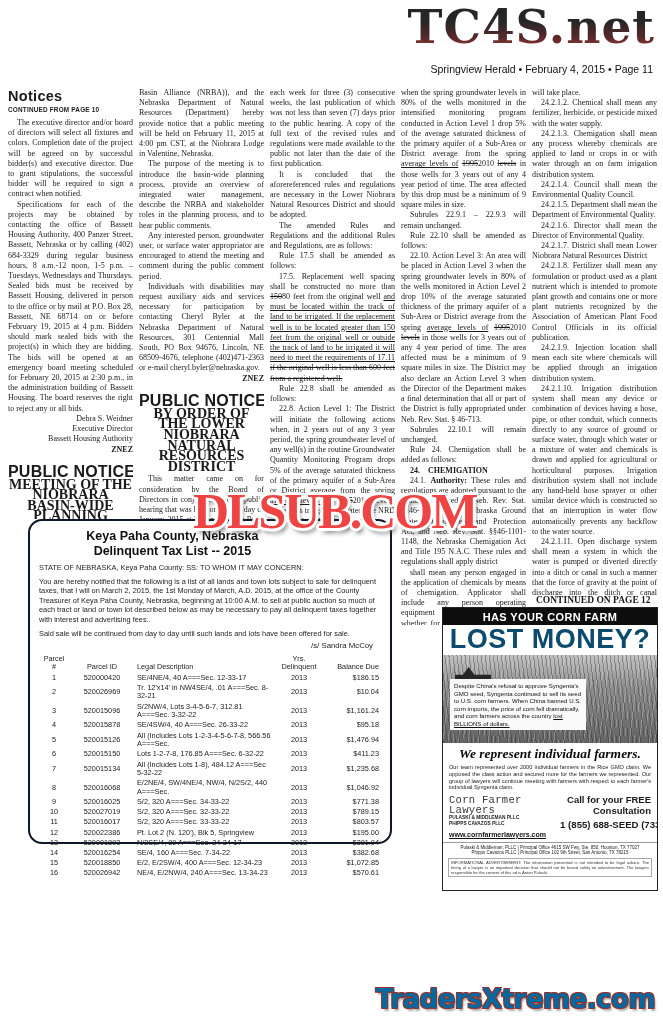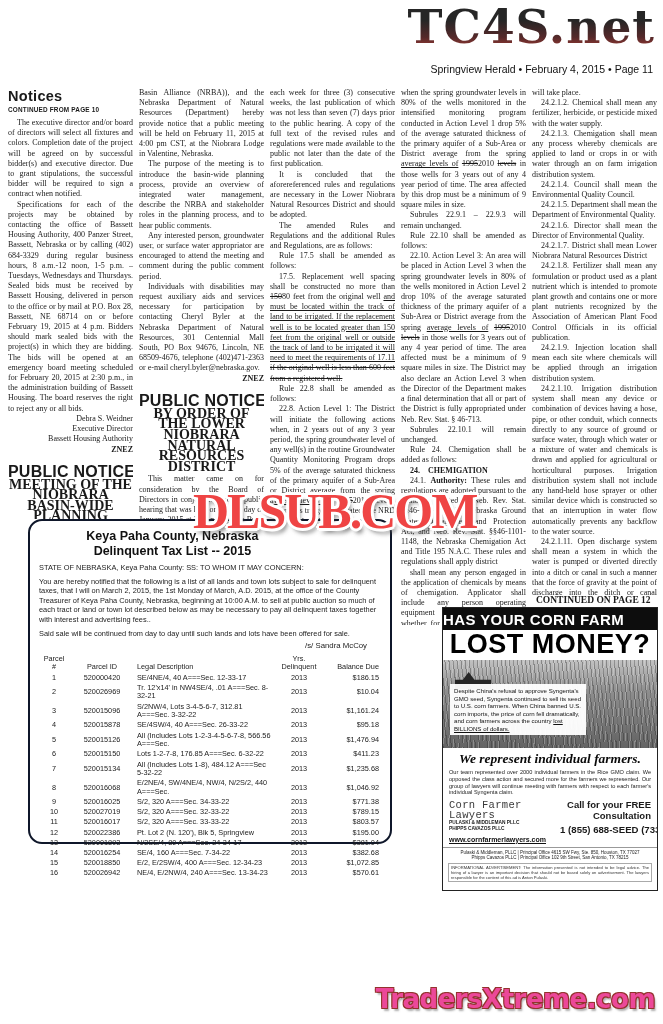--- a/index.html
+++ b/index.html
@@ -24,44 +24,44 @@
   .blk-znez{text-align:right;font-weight:bold}
   .blk-ph1{font-family:"Liberation Sans",sans-serif;font-weight:bold;font-size:16px;line-height:17px;
            text-align:center;margin-top:8px;letter-spacing:.2px;white-space:nowrap}
   .blk-ph2{font-weight:bold;font-size:14px;line-height:10.6px;text-align:center;margin-bottom:2px}
   
   .watermark{position:absolute;left:193px;top:486px;font-family:Liberation Serif, serif;font-weight:bold;
         font-size:50px;line-height:1;letter-spacing:-2px;color:#ef4444;z-index:30;
         text-shadow:-2px -2px 0 #fff,2px -2px 0 #fff,-2px 2px 0 #fff,2px 2px 0 #fff,
                     -3px 0 0 #fff,3px 0 0 #fff,0 -3px 0 #fff,0 3px 0 #fff,3px 5px 4px rgba(70,70,70,.65)}
   .site-footer{position:absolute;top:984px;right:8px;font-family:"DejaVu Sans",sans-serif;font-weight:bold;
-        font-size:26px;color:#ec4899;letter-spacing:-.5px;
+        font-size:26px;color:#0369a1;letter-spacing:-.5px;
         text-shadow:-1px -1px 0 #93332d,1px -1px 0 #93332d,-1px 1px 0 #93332d,1px 1px 0 #93332d,2px 3px 2px rgba(110,110,110,.55)}
   .contpage{position:absolute;left:536px;top:595px;width:122px;font-weight:bold;font-size:9.5px}
   
   .taxbox{position:absolute;left:28px;top:519px;width:364px;height:325px;border:2px solid #0f172a;
         border-radius:14px;background:#fff;box-sizing:border-box;padding:8px 9px 4px;
         font-family:"Liberation Sans",sans-serif;z-index:10}
   .tax-title{font-weight:bold;font-size:12.5px;line-height:15px;text-align:center;width:78%;color:#111}
   .tax-intro{font-size:7.4px;line-height:9.6px;color:#222;margin-top:4px}
-  .tax-sig{text-align:right;font-size:7.8px;line-height:10.5px;margin:3px 14px 1px 0;color:#222}
+  .tax-sig{text-align:right;font-size:7.8px;line-height:10.5px;margin:3px 8px 1px 0;color:#222}
   table.tax{width:100%;border-collapse:collapse;font-size:7.3px;line-height:8.6px;color:#222;margin-top:2px}
   table.tax th{font-weight:normal;padding:1px 2px;vertical-align:bottom}
   table.tax td{padding:.8px 2px}
   .c0{width:26px;text-align:center}
   .c1{width:62px;text-align:center}
   .c2{text-align:left}
   .c3{width:48px;text-align:center}
   .c4{width:52px;text-align:right}
   
   .ad{position:absolute;left:442px;top:607px;width:216px;height:284px;border:1px solid #222;background:#fff;
       box-sizing:border-box;font-family:"Liberation Sans",sans-serif;overflow:hidden;z-index:10}
-  .ad-topbar{background:#0d0d0d;color:#fff;font-weight:bold;font-size:15px;
+  .ad-topbar{background:#0d0d0d;color:#fff;font-weight:bold;font-size:11px;text-align:center;
       padding:3px 0 2px;letter-spacing:.4px}
-  .ad-main{font-size:27px;font-weight:bold;text-align:center;line-height:29px;letter-spacing:.5px;color:#000000}
+  .ad-main{font-size:27px;font-weight:bold;text-align:center;line-height:29px;letter-spacing:.5px;color:#0c4a6e}
   .ad-photo{position:relative;height:88px;margin-top:1px;
       background:linear-gradient(180deg,#c2c2c2 0,#8e8e8e 35%,#636363 100%)}
   .ad-photo .texture{position:absolute;inset:0;
       background:repeating-linear-gradient(83deg,rgba(35,35,35,.35) 0 1px,transparent 1px 4px),
                  repeating-linear-gradient(97deg,rgba(235,235,235,.28) 0 1px,transparent 1px 5px)}
   .barn{position:absolute;left:12px;top:12px;width:36px;height:17px;background:#262626;
       clip-path:polygon(0 100%,0 45%,22% 45%,38% 0,54% 45%,100% 45%,100% 100%)}
   .ad-caption{position:absolute;left:7px;top:24px;width:128px;background:rgba(255,255,255,.96);
       padding:3px 4px;font-size:6.1px;line-height:7.5px;color:#111}
   .ad-tagline{font-family:"Liberation Serif",serif;font-style:italic;font-weight:bold;font-size:13.5px;

